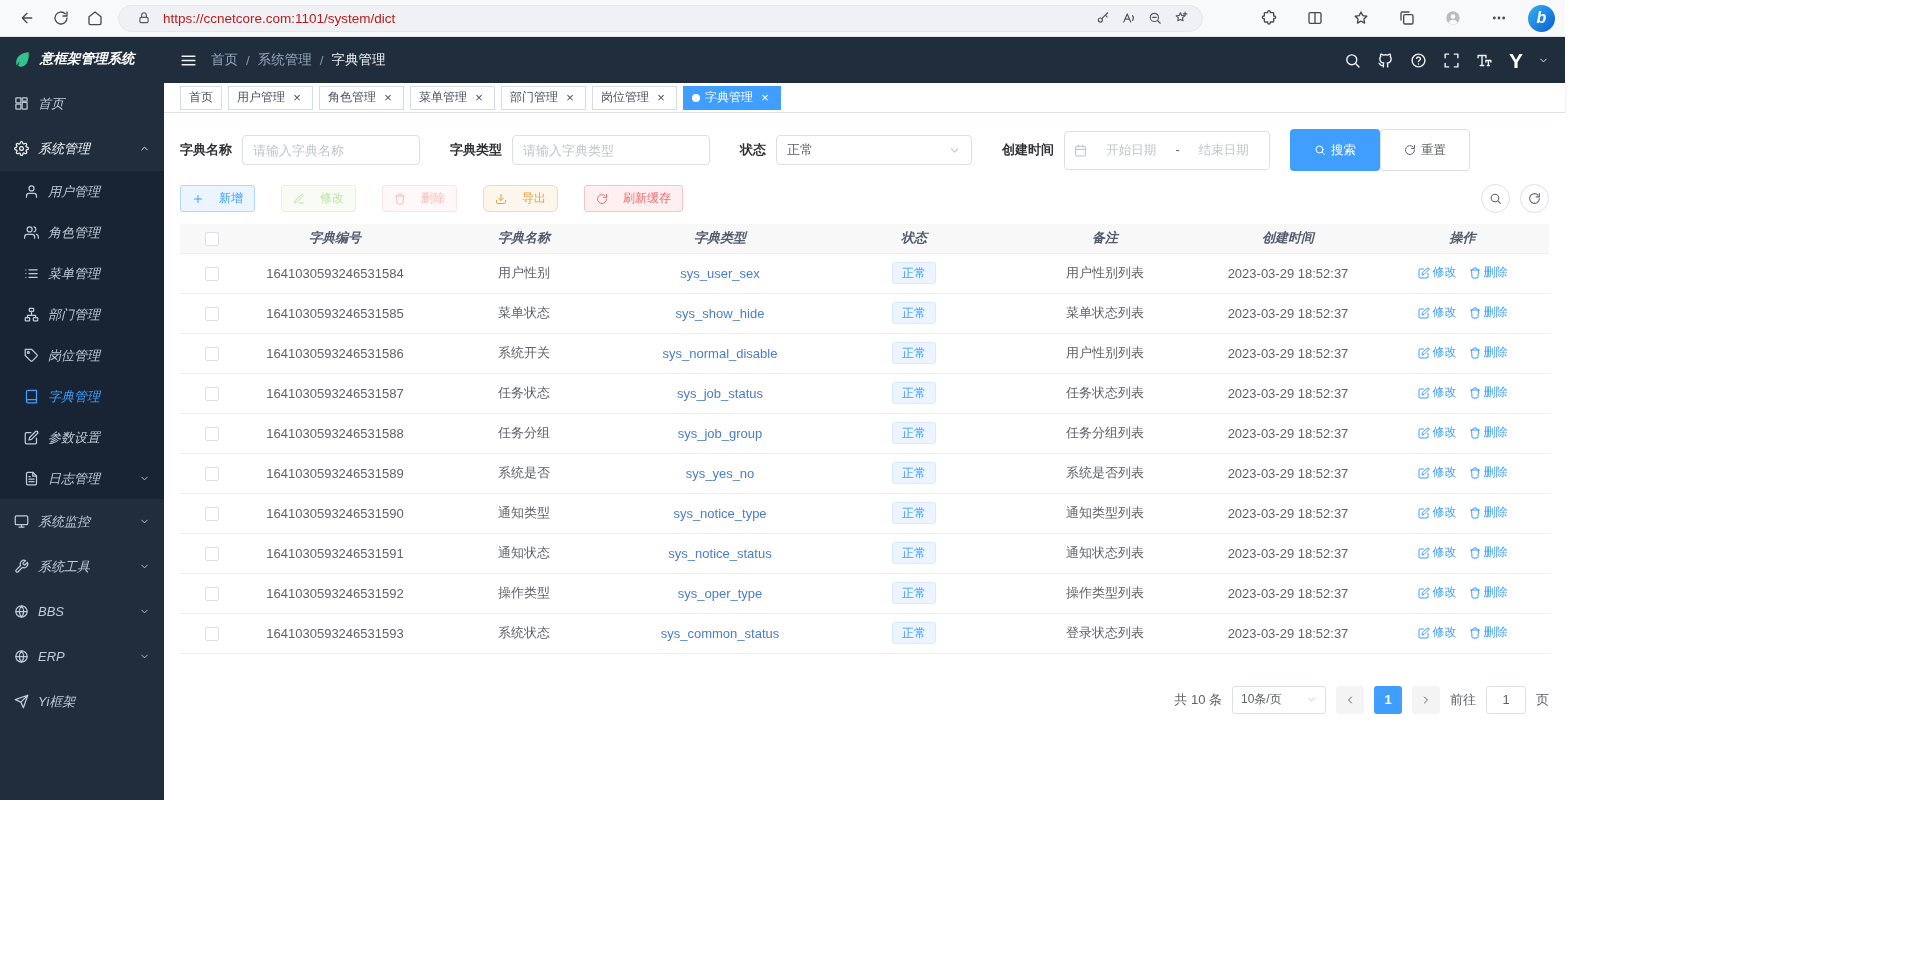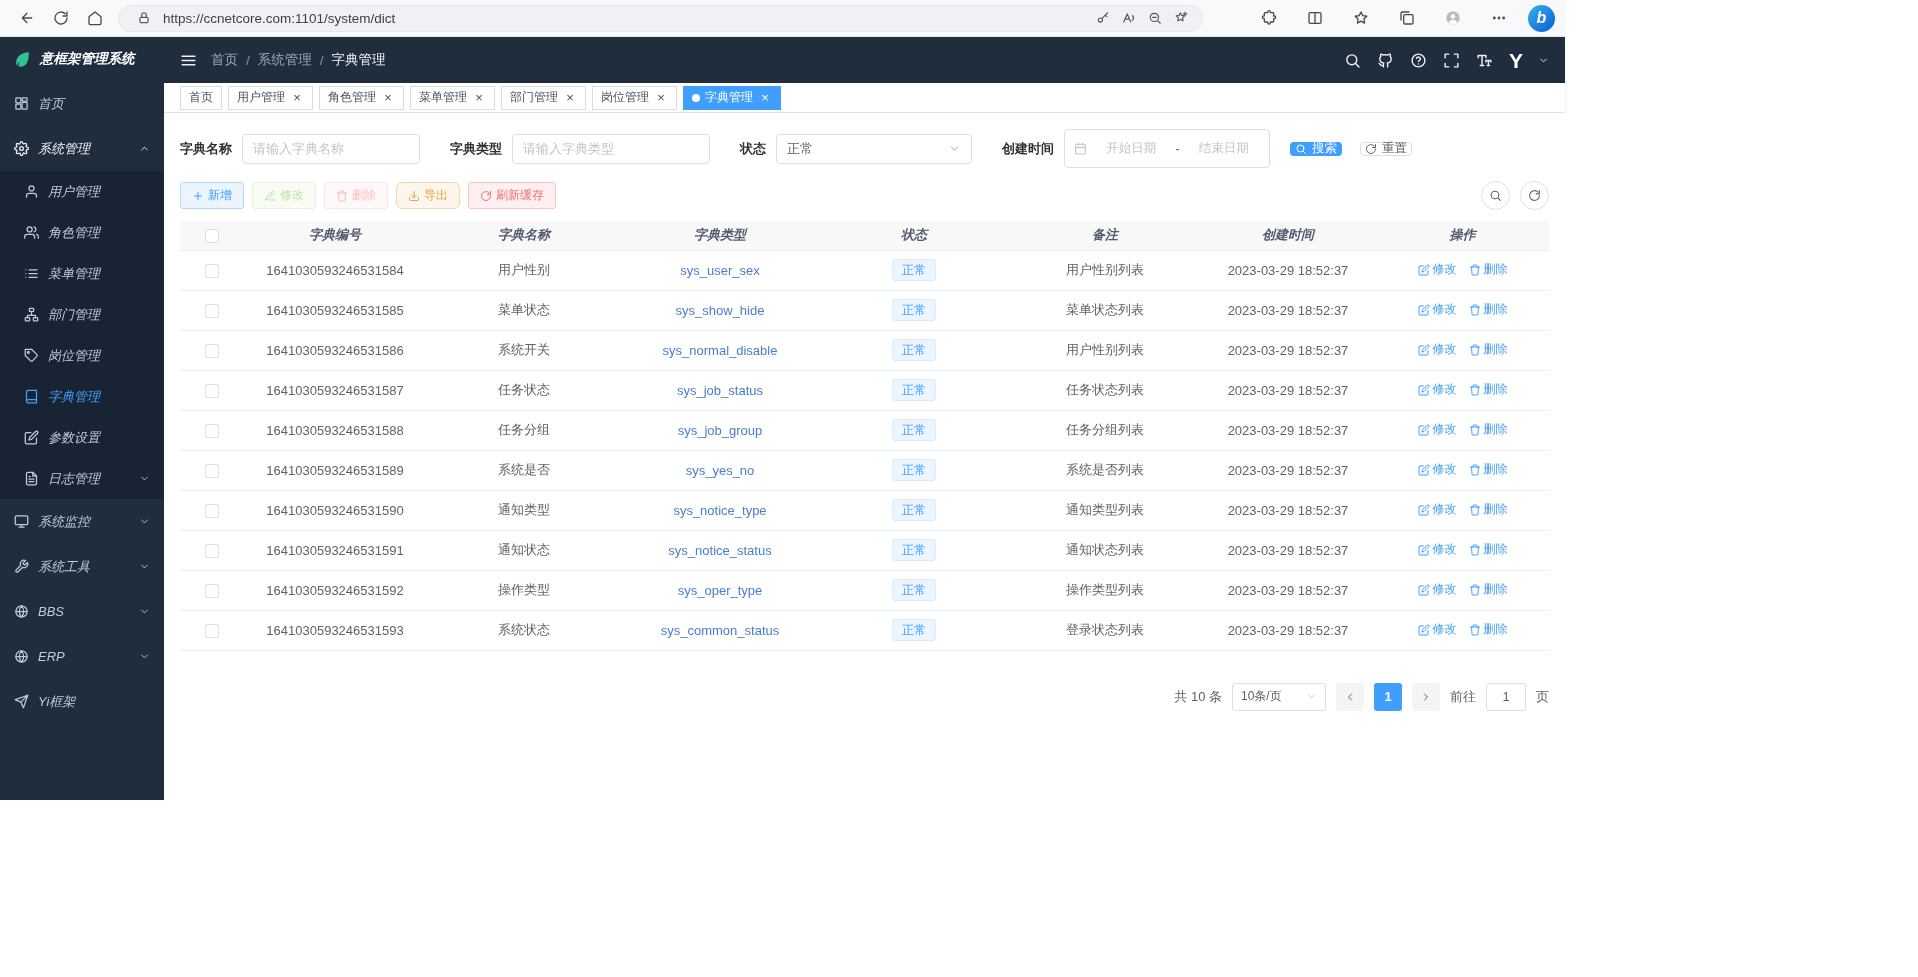--- a/index.html
+++ b/index.html
@@ -6,21 +6,21 @@
   html,body { width:1918px; height:977px; background:#fff; font-family:"Liberation Sans","DejaVu Sans",sans-serif; }
   .window { width:1565px; }
 
   
   .browser-bar { height:37px; background:#f8f9fb; border-bottom:1px solid #e3e4e8; display:flex; align-items:center; padding:0 10px; }
   .bbtn { width:34px; height:30px; border-radius:4px; display:flex; align-items:center; justify-content:center; color:#474b50; cursor:pointer; flex:0 0 auto; }
   .bbtn svg { width:16px; height:16px; }
   .addr { width:1085px; height:27px; background:#f0f1f4; border:1px solid #e6e7ea; border-radius:14px; display:flex; align-items:center; padding:0 8px 0 12px; margin:0 4px 0 6px; }
   .addr .aicon { width:26px; height:24px; display:flex; align-items:center; justify-content:center; color:#55585c; cursor:pointer; }
   .addr .aicon svg { width:14px; height:14px; }
-  .addr .url { flex:1; font-size:13.5px; color:#404040; margin-left:6px; white-space:nowrap; overflow:hidden; }
+  .addr .url { flex:1; font-size:13.5px; color:#b91c1c; margin-left:6px; white-space:nowrap; overflow:hidden; }
   .right-cluster { margin-left:auto; display:flex; align-items:center; gap:12px; }
   .bing { width:27px; height:27px; border-radius:50%; background:linear-gradient(135deg,#35b2f0,#0b5bd3); color:#fff; display:flex; align-items:center; justify-content:center; font-weight:bold; font-style:italic; font-size:16px; cursor:pointer; }
 
   
   .app { display:flex; height:763px; background:#fff; }
   .sidebar { width:164px; flex:0 0 164px; background:#1f2d3d; color:#bfcbd9; overflow:hidden;font-style:italic; }
   .logo { height:44px; display:flex; align-items:center; gap:8px; padding:0 12px; }
   .logo .ic svg { width:20px; height:20px; }
   .logo .title { color:#fff; font-size:13.5px; font-weight:bold; white-space:nowrap; }
   .menu-item { height:45px; display:flex; align-items:center; gap:9px; padding:0 14px; font-size:13px; cursor:pointer; color:#bfcbd9; }
@@ -59,28 +59,28 @@
   .f-input { height:30px; border:1px solid #dcdfe6; border-radius:4px; padding:0 10px; font-size:13px; color:#606266; background:#fff; outline:none; font-family:inherit; }
   .f-input::placeholder { color:#c0c4cc; }
   .w178 { width:178px; } .w198 { width:198px; }
   .f-select { width:196px; height:30px; border:1px solid #dcdfe6; border-radius:4px; background:#fff; display:flex; align-items:center; padding:0 10px; color:#606266; cursor:pointer; }
   .f-select .chev { margin-left:auto; color:#c0c4cc; }
   .f-select .chev svg, .daterange .cal svg { width:13px; height:13px; }
   .daterange { width:206px; height:39px; border:1px solid #dcdfe6; border-radius:4px; background:#fff; display:flex; align-items:center; padding:0 9px; gap:8px; font-size:12.5px; cursor:pointer; }
   .daterange .cal { color:#c0c4cc; display:inline-flex; }
   .daterange .ph { color:#c0c4cc; flex:1; text-align:center; }
   .daterange .sep { color:#606266; }
-  .btn { height:14px; border:1px solid transparent; border-radius:4px; padding:0 4px; font-size:12.5px; display:inline-flex; align-items:center; gap:5px; cursor:pointer; font-family:inherit; }
+  .btn { height:42px; border:1px solid transparent; border-radius:4px; padding:0 23px; font-size:12.5px; display:inline-flex; align-items:center; gap:5px; cursor:pointer; font-family:inherit; }
   .btn .ic svg { width:12px; height:12px; }
   .btn-search { background:#409eff; color:#fff; margin-left:20px; }
-  .btn-reset { background:#fff; border-color:#dcdfe6; color:#606266; margin-left:18px; }
+  .btn-reset { background:#fff; border-color:#dcdfe6; color:#606266; }
 
   
   .toolbar { margin-top:13px; display:flex; align-items:center; }
-  .tb-btn { height:27px; padding:0 11px; border-radius:3px; font-size:12px; display:inline-flex; align-items:center; gap:4px; margin-right:8px; border:1px solid; cursor:pointer; font-family:inherit; background:#fff; }
+  .tb-btn { height:27px; padding:0 11px; border-radius:3px; font-size:12px; display:inline-flex; align-items:center; gap:15px; margin-right:26px; border:1px solid; cursor:pointer; font-family:inherit; background:#fff; }
   .tb-btn .ic svg { width:12px; height:12px; }
   .tb-primary { color:#409eff; background:#ecf5ff; border-color:#b3d8ff; }
   .tb-success { color:#67c23a; background:#f0f9eb; border-color:#c2e7b0; }
   .tb-danger  { color:#f56c6c; background:#fef0f0; border-color:#fbc4c4; }
   .tb-warning { color:#e6a23c; background:#fdf6ec; border-color:#f5dab1;border-radius:6px; }
   .tb-btn.disabled { opacity:.45; cursor:not-allowed; }
   .tool-circles { margin-left:auto; display:flex; gap:10px; }
   .circle-btn { width:29px; height:29px; border-radius:50%; border:1px solid #dcdfe6; background:#fff; color:#606266; display:flex; align-items:center; justify-content:center; cursor:pointer; }
   .circle-btn svg { width:13px; height:13px; }
 

